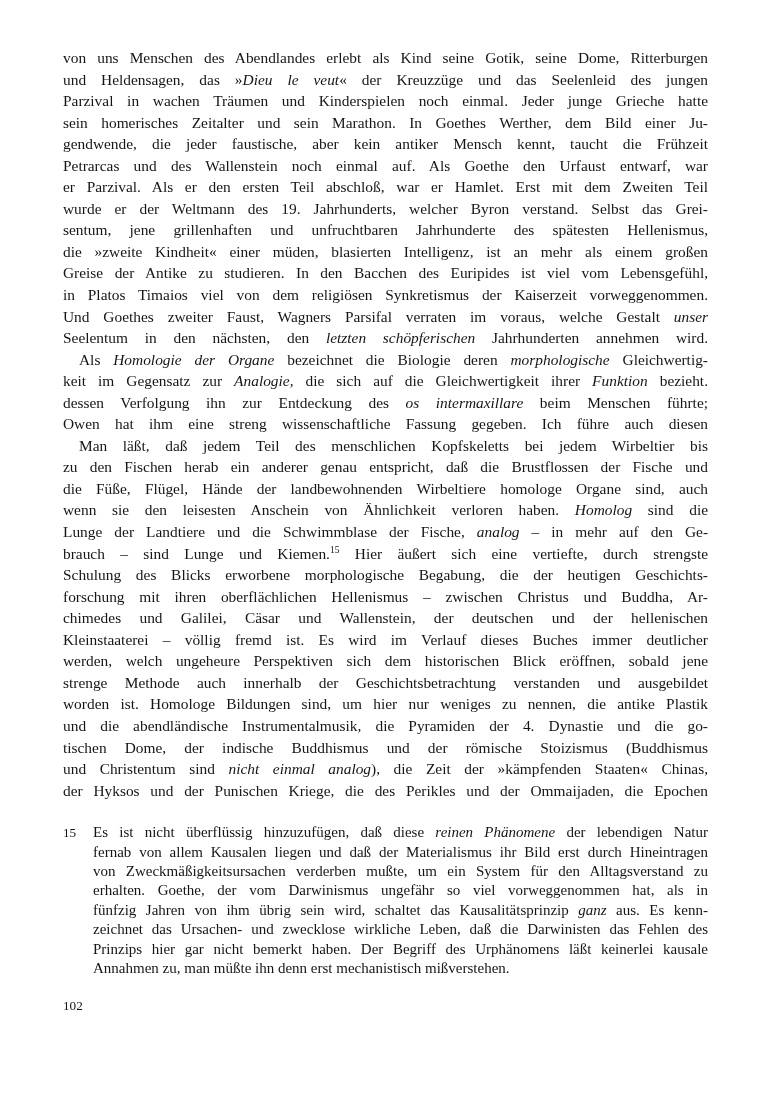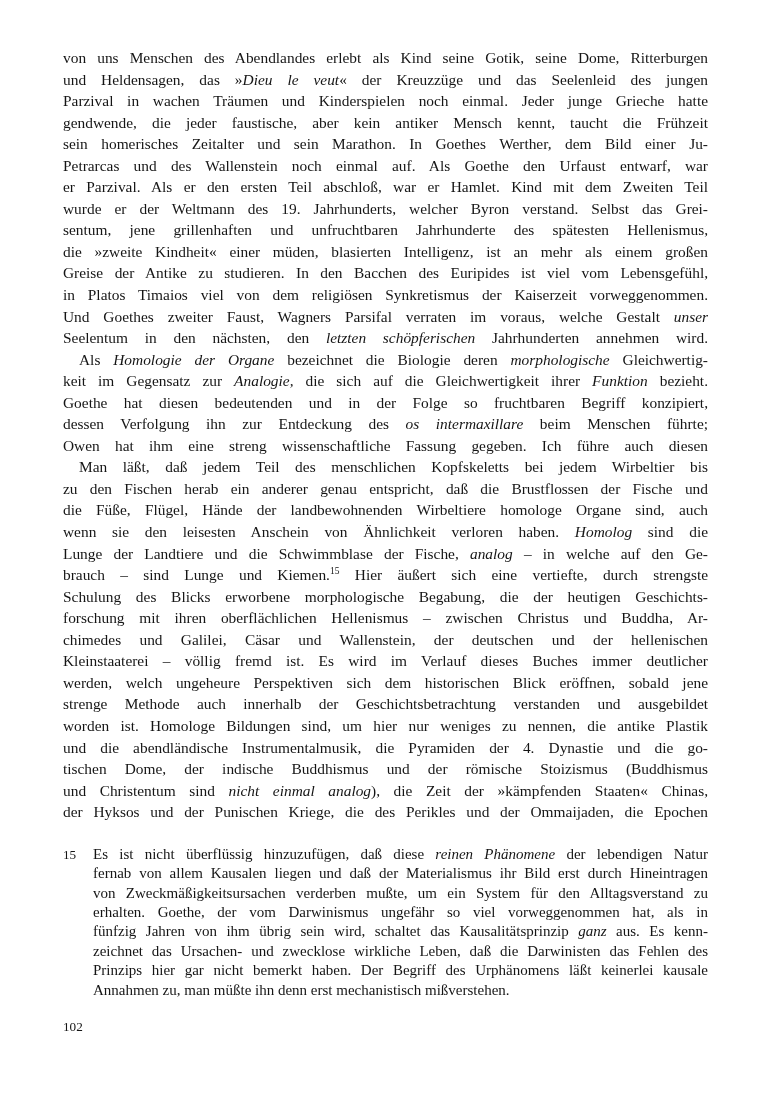--- a/index.html
+++ b/index.html
@@ -71,45 +71,44 @@
 </style>
 </head>
 <body>
 
 <div class="book-page">
   <div class="main-text">
       <div class="paragraph">
         <div class="line"><span>von uns Menschen des Abendlandes erlebt als Kind seine Gotik, seine Dome, Ritterburgen</span></div>
         <div class="line"><span>und Heldensagen, das »</span><span class="it">Dieu le veut</span><span>« der Kreuzzüge und das Seelenleid des jungen</span></div>
         <div class="line"><span>Parzival in wachen Träumen und Kinderspielen noch einmal. Jeder junge Grieche hatte</span></div>
+        <div class="line"><span>sein homerisches Zeitalter und sein Marathon. In Goethes Werther, dem Bild einer Ju-</span></div>
         <div class="line"><span>gendwende, die jeder faustische, aber kein antiker Mensch kennt, taucht die Frühzeit</span></div>
-        <div class="line"><span>sein homerisches Zeitalter und sein Marathon. In Goethes Werther, dem Bild einer Ju-</span></div>
         <div class="line"><span>Petrarcas und des Wallenstein noch einmal auf. Als Goethe den Urfaust entwarf, war</span></div>
-        <div class="line"><span>er Parzival. Als er den ersten Teil abschloß, war er Hamlet. Kind mit dem Zweiten Teil</span></div>
+        <div class="line"><span>er Parzival. Als er den ersten Teil abschloß, war er Hamlet. Erst mit dem Zweiten Teil</span></div>
         <div class="line"><span>wurde er der Weltmann des 19. Jahrhunderts, welcher Byron verstand. Selbst das Grei-</span></div>
         <div class="line"><span>sentum, jene grillenhaften und unfruchtbaren Jahrhunderte des spätesten Hellenismus,</span></div>
         <div class="line"><span>die »zweite Kindheit« einer müden, blasierten Intelligenz, ist an mehr als einem großen</span></div>
         <div class="line"><span>Greise der Antike zu studieren. In den Bacchen des Euripides ist viel vom Lebensgefühl,</span></div>
         <div class="line"><span>in Platos Timaios viel von dem religiösen Synkretismus der Kaiserzeit vorweggenommen.</span></div>
         <div class="line"><span>Und Goethes zweiter Faust, Wagners Parsifal verraten im voraus, welche Gestalt </span><span class="it">unser</span></div>
         <div class="line"><span>Seelentum in den nächsten, den </span><span class="it">letzten schöpferischen</span><span> Jahrhunderten annehmen wird.</span></div>
       </div>
       <div class="paragraph">
         <div class="line indent"><span>Als </span><span class="it">Homologie der Organe</span><span> bezeichnet die Biologie deren </span><span class="it">morphologische</span><span> Gleichwertig-</span></div>
         <div class="line"><span>keit im Gegensatz zur </span><span class="it">Analogie,</span><span> die sich auf die Gleichwertigkeit ihrer </span><span class="it">Funktion</span><span> bezieht.</span></div>
-        <div class="line"><span>Goethe hat diesen bedeutenden und in der Folge so fruchtbaren Begriff konzipiert,</span></div>
         <div class="line"><span>dessen Verfolgung ihn zur Entdeckung des </span><span class="it">os intermaxillare</span><span> beim Menschen führte;</span></div>
         <div class="line"><span>Owen hat ihm eine streng wissenschaftliche Fassung gegeben. Ich führe auch diesen</span></div>
       </div>
       <div class="paragraph">
         <div class="line indent"><span>Man läßt, daß jedem Teil des menschlichen Kopfskeletts bei jedem Wirbeltier bis</span></div>
         <div class="line"><span>zu den Fischen herab ein anderer genau entspricht, daß die Brustflossen der Fische und</span></div>
         <div class="line"><span>die Füße, Flügel, Hände der landbewohnenden Wirbeltiere homologe Organe sind, auch</span></div>
         <div class="line"><span>wenn sie den leisesten Anschein von Ähnlichkeit verloren haben. </span><span class="it">Homolog</span><span> sind die</span></div>
-        <div class="line"><span>Lunge der Landtiere und die Schwimmblase der Fische, </span><span class="it">analog</span><span> – in welche auf den Ge-</span></div>
+        <div class="line"><span>Lunge der Landtiere und die Schwimmblase der Fische, </span><span class="it">analog</span><span> – in mehr auf den Ge-</span></div>
         <div class="line"><span>brauch – sind Lunge und Kiemen.</span><sup class="fn-ref">15</sup><span> Hier äußert sich eine vertiefte, durch strengste</span></div>
         <div class="line"><span>Schulung des Blicks erworbene morphologische Begabung, die der heutigen Geschichts-</span></div>
         <div class="line"><span>forschung mit ihren oberflächlichen Hellenismus – zwischen Christus und Buddha, Ar-</span></div>
         <div class="line"><span>chimedes und Galilei, Cäsar und Wallenstein, der deutschen und der hellenischen</span></div>
         <div class="line"><span>Kleinstaaterei – völlig fremd ist. Es wird im Verlauf dieses Buches immer deutlicher</span></div>
         <div class="line"><span>werden, welch ungeheure Perspektiven sich dem historischen Blick eröffnen, sobald jene</span></div>
         <div class="line"><span>strenge Methode auch innerhalb der Geschichtsbetrachtung verstanden und ausgebildet</span></div>
         <div class="line"><span>worden ist. Homologe Bildungen sind, um hier nur weniges zu nennen, die antike Plastik</span></div>
         <div class="line"><span>und die abendländische Instrumentalmusik, die Pyramiden der 4. Dynastie und die go-</span></div>
         <div class="line"><span>tischen Dome, der indische Buddhismus und der römische Stoizismus (Buddhismus</span></div>

